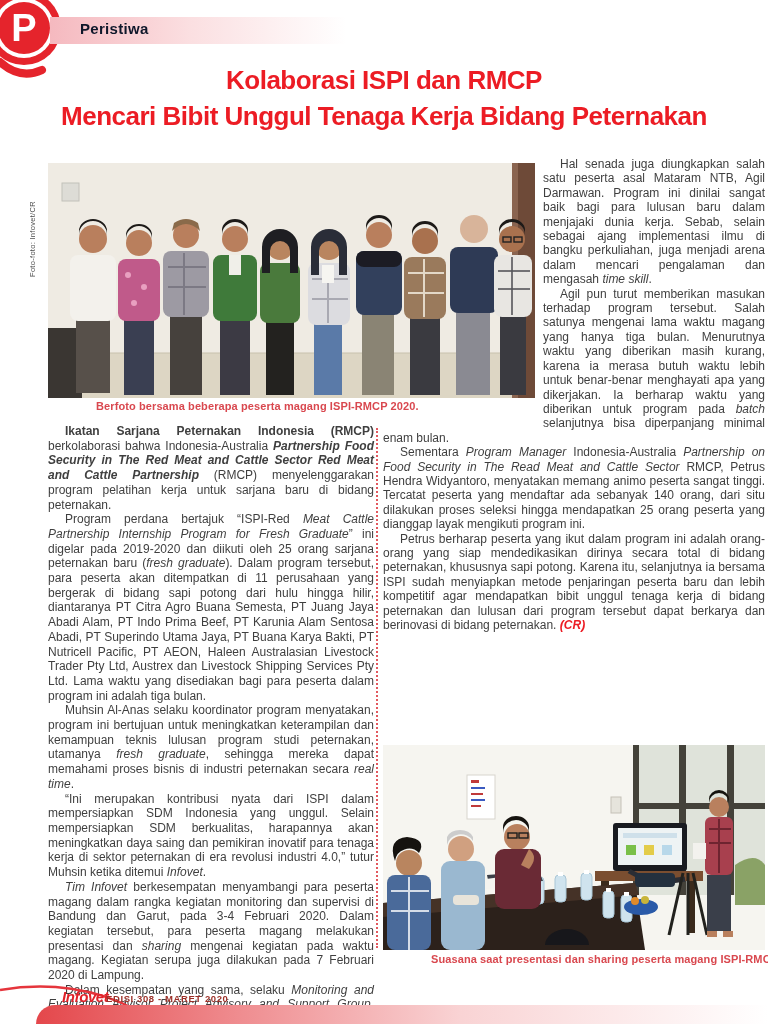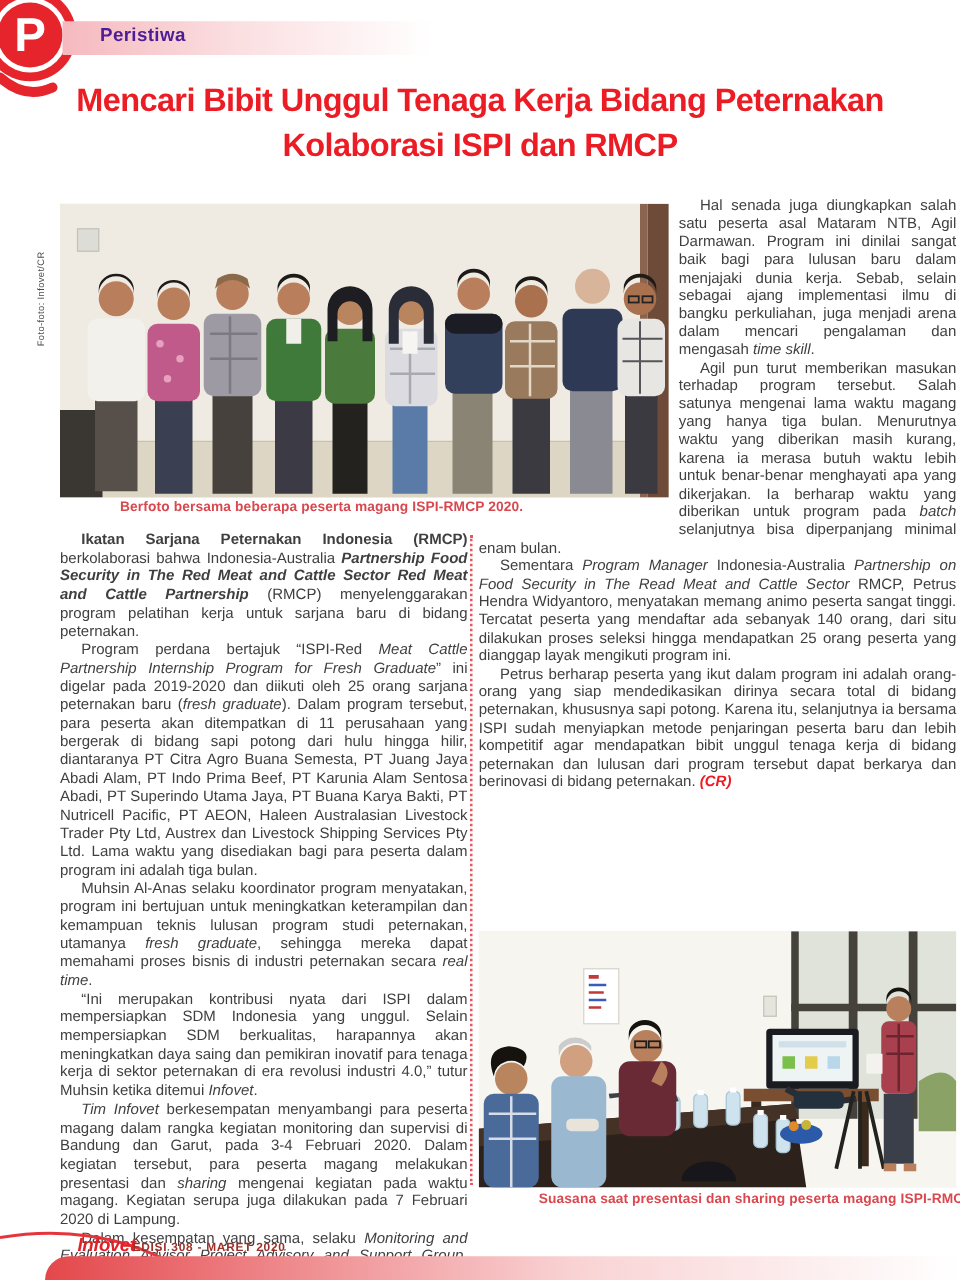--- a/index.html
+++ b/index.html
@@ -3,21 +3,21 @@
 <meta charset="utf-8">
 <style>
   html,body{margin:0;padding:0;}
   body{width:768px;height:1024px;position:relative;background:#ffffff;overflow:hidden;
        font-family:"Liberation Sans",sans-serif;color:#3f3f3f;}
   .abs{position:absolute;}
 
   
   .section-band{left:50px;top:17px;width:312px;height:27px;border-radius:0 14px 14px 0;
     background:linear-gradient(90deg,#f5b9bf 0%,#fbdfe1 45%,#ffffff 95%);}
-  .section-label{left:80px;top:20px;font-size:15px;font-weight:bold;color:#4c1d95;letter-spacing:.3px;text-align:right;}
+  .section-label{left:80px;top:20px;font-size:15px;font-weight:bold;color:#0f172a;letter-spacing:.3px;text-align:right;}
   .p-logo{left:-14px;top:-10px;width:96px;height:104px;}
   .title{left:0;top:62px;width:768px;text-align:center;font-weight:bold;color:#ec1c24;
     font-size:26px;letter-spacing:-0.5px;line-height:36px;}
 
   
   .photo-credit{left:28px;top:157px;height:120px;writing-mode:vertical-rl;transform:rotate(180deg);
     font-size:7.5px;color:#4a4a4a;letter-spacing:.3px;}
   .photo-top{left:48px;top:163px;width:487px;height:235px;background:#ece8e0;}
   .caption{font-size:11px;color:#d9484f;font-weight:bold;letter-spacing:.1px;padding-left:48px;}
   .caption-top{left:48px;top:400px;width:430px;}
@@ -49,22 +49,22 @@
     <circle cx="38" cy="38" r="37" fill="#e5242c"></circle>
     <circle cx="38" cy="38" r="30" fill="#ffffff"></circle>
     <circle cx="38" cy="38" r="26" fill="#e5242c"></circle>
     <text x="38" y="51" text-anchor="middle" font-family="Liberation Sans, sans-serif" font-size="38" font-weight="bold" fill="#ffffff">P</text>
     <path d="M14,72 Q34,90 56,80" stroke="#e5242c" stroke-width="8" fill="none" stroke-linecap="round"></path>
   </svg>
 </div>
 <div class="abs section-band"></div>
 <div class="abs section-label">Peristiwa</div>
 <div class="abs title">
+  <div>Kolaborasi ISPI dan RMCP</div>
   <div>Mencari Bibit Unggul Tenaga Kerja Bidang Peternakan</div>
-  <div>Kolaborasi ISPI dan RMCP</div>
 </div>
 
 <div class="abs photo-credit">Foto-foto: Infovet/CR</div>
 
 <div class="abs photo-top">
   <svg width="487" height="235" viewBox="0 0 487 235">
     <rect width="487" height="235" fill="#efebe3"></rect>
     <rect y="190" width="487" height="45" fill="#ddd6c4"></rect>
     <line x1="0" y1="190" x2="487" y2="190" stroke="#c8c1ad" stroke-width="1"></line>
     <rect x="470" width="17" height="235" fill="#6e4a38"></rect>

